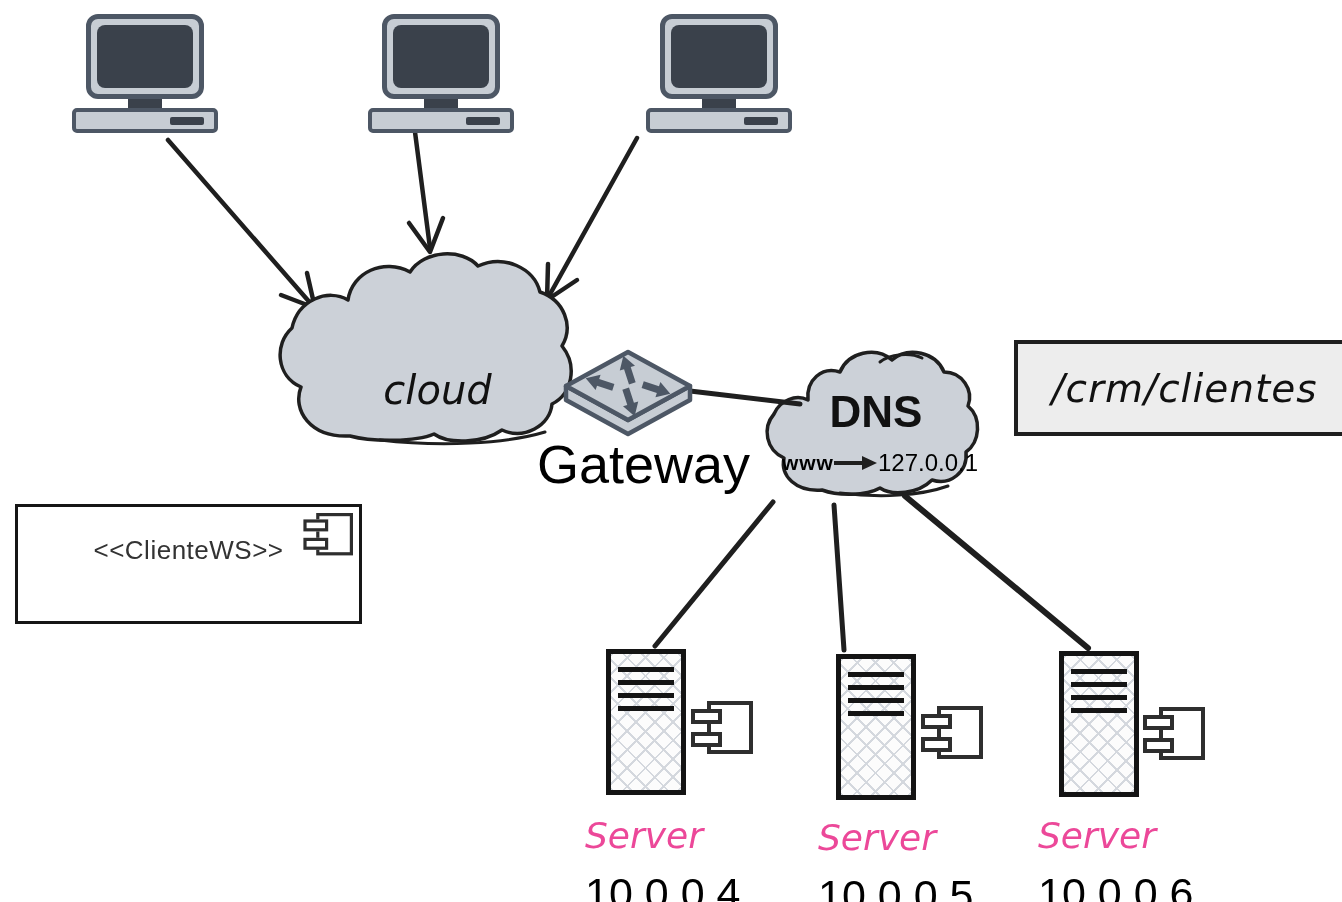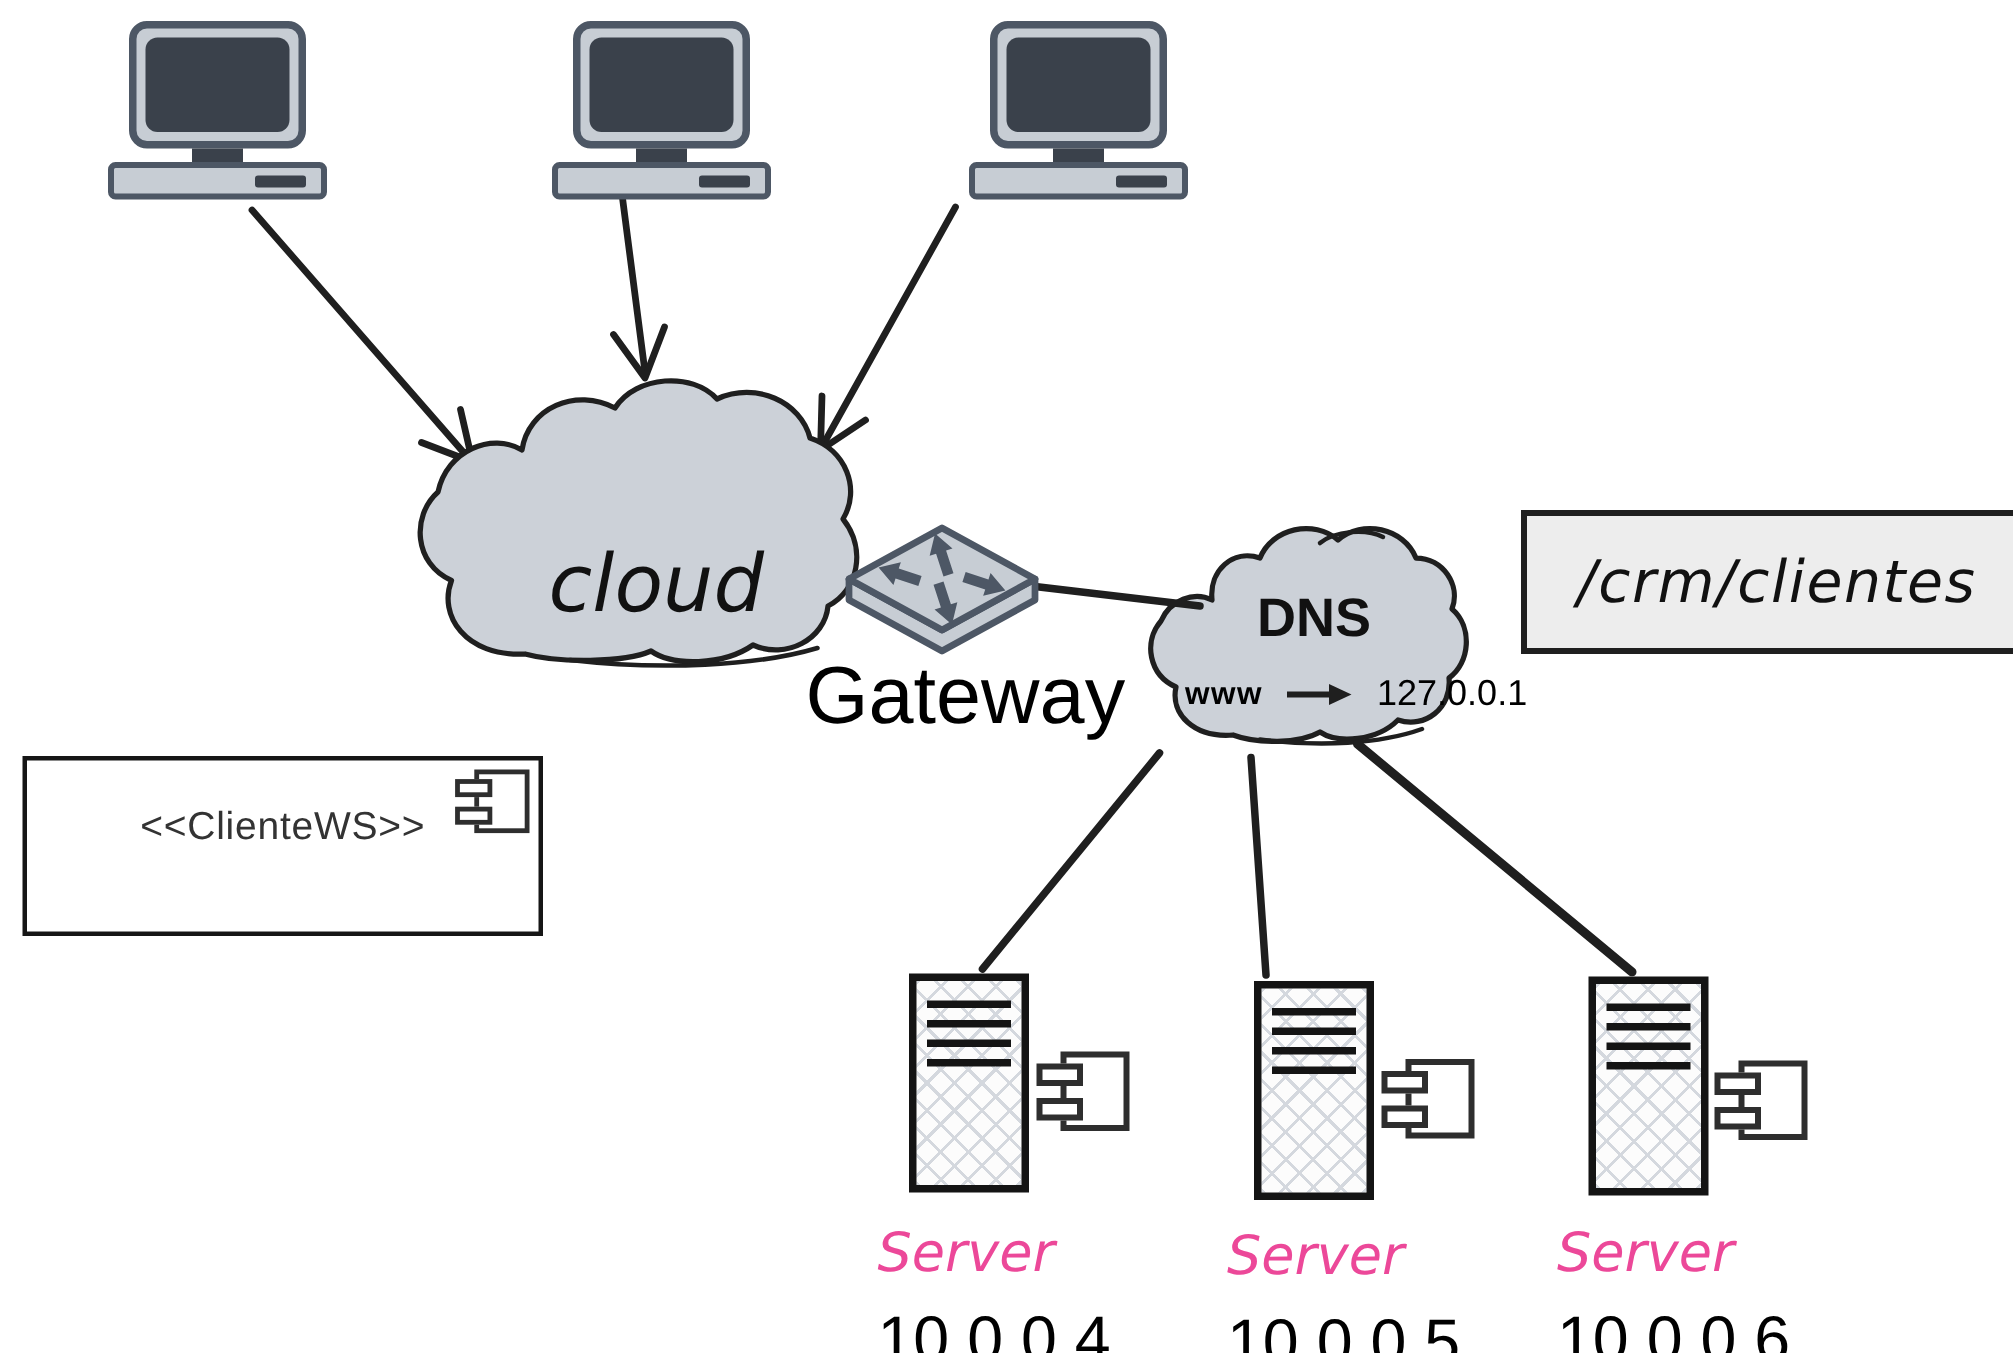--- a/index.html
+++ b/index.html
@@ -24,27 +24,27 @@
   .screen{position:absolute;inset:6px;background:var(--screen-dark);border-radius:8px}
   .neck{position:absolute;left:56px;top:85px;width:34px;height:11px;background:var(--screen-dark)}
   .base{position:absolute;left:0;top:94px;width:146px;height:25px;
         background:var(--device-gray);border:4px solid var(--switch-dark);border-radius:5px}
   .slot{position:absolute;right:10px;top:5px;width:34px;height:8px;
         background:var(--screen-dark);border-radius:2px}
 
   
   .hand{font-family:"DejaVu Sans",sans-serif;font-style:italic}
   .cloud-label{position:absolute;left:355px;top:366px;width:165px;text-align:center;
-               font-size:53px;line-height:48px;color:#111}
+               font-size:40px;line-height:48px;color:#111}
   .gateway-label{position:absolute;left:537px;top:442px;width:180px;text-align:center;
                  font-size:54px;line-height:44px;color:#000}
   .dns-title{position:absolute;left:795px;top:386px;width:162px;text-align:center;
-             font-size:36px;line-height:52px;font-weight:700;color:#111}
+             font-size:44px;line-height:52px;font-weight:700;color:#111}
   .dns-mapping{position:absolute;left:790px;top:449px;width:180px;height:28px;
-               display:flex;align-items:center;justify-content:space-between;gap:16px}
+               display:flex;align-items:center;justify-content:center;gap:0}
   .dns-mapping .from{font-size:21px;font-weight:700;letter-spacing:1px}
   .dns-mapping .to{font-size:24px;font-weight:400}
   .map-arrow{width:44px;height:16px;flex:0 0 auto}
 
   .route-box{position:absolute;left:1014px;top:340px;width:341px;height:96px;
              background:var(--route-box-fill);border:4px solid var(--outline);
              display:flex;align-items:center;justify-content:center}
   .route-box .txt{font-size:39px;letter-spacing:1px;color:#111}
 
   .component-box{position:absolute;left:15px;top:504px;width:347px;height:120px;

